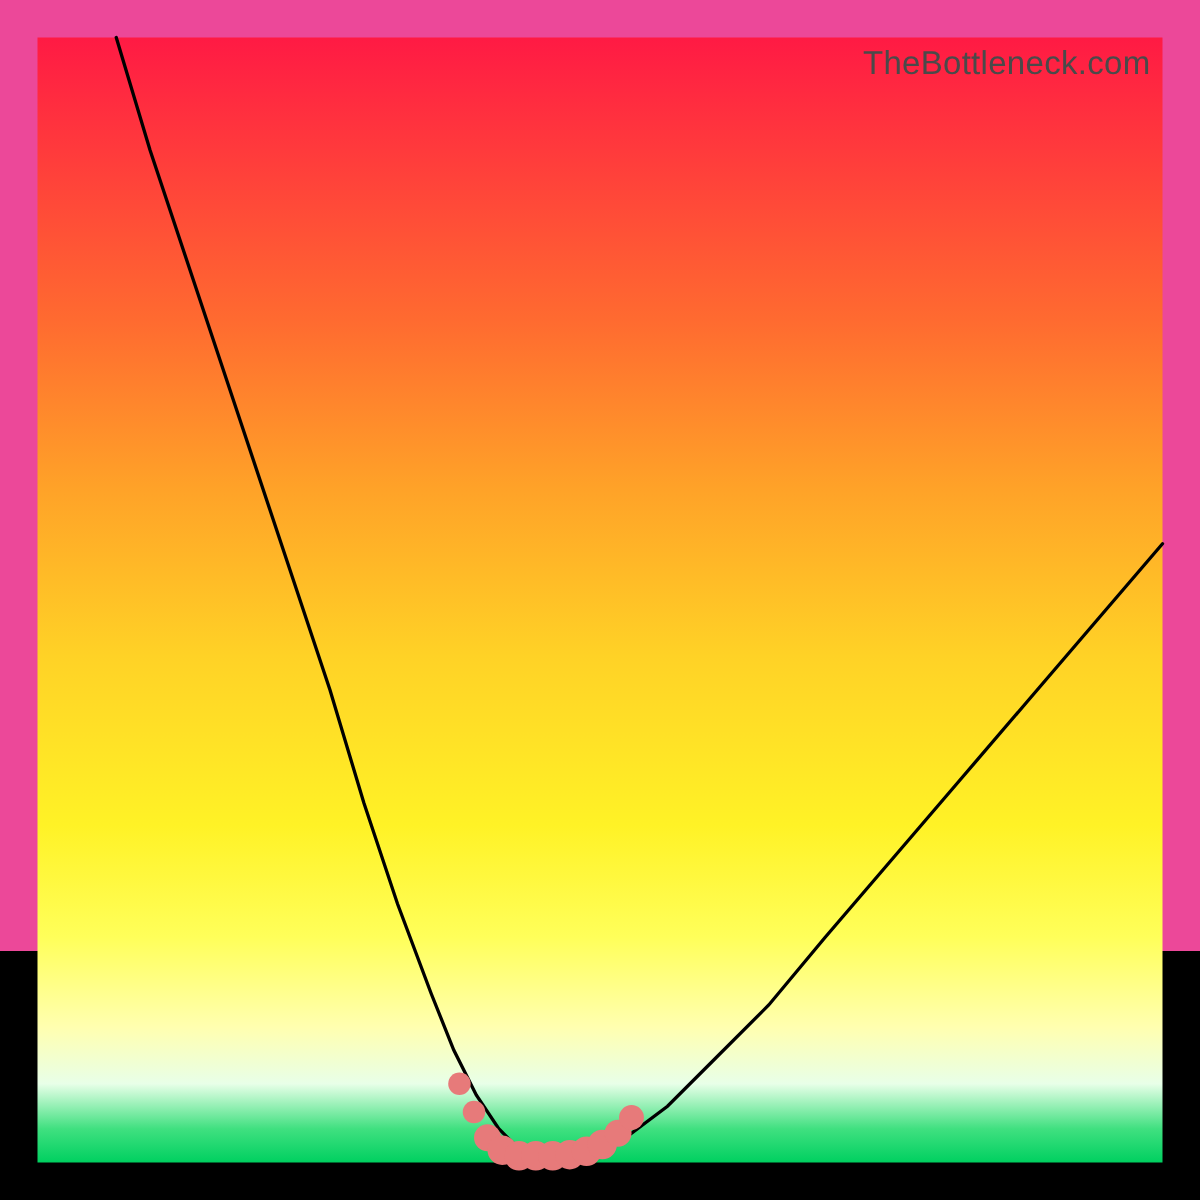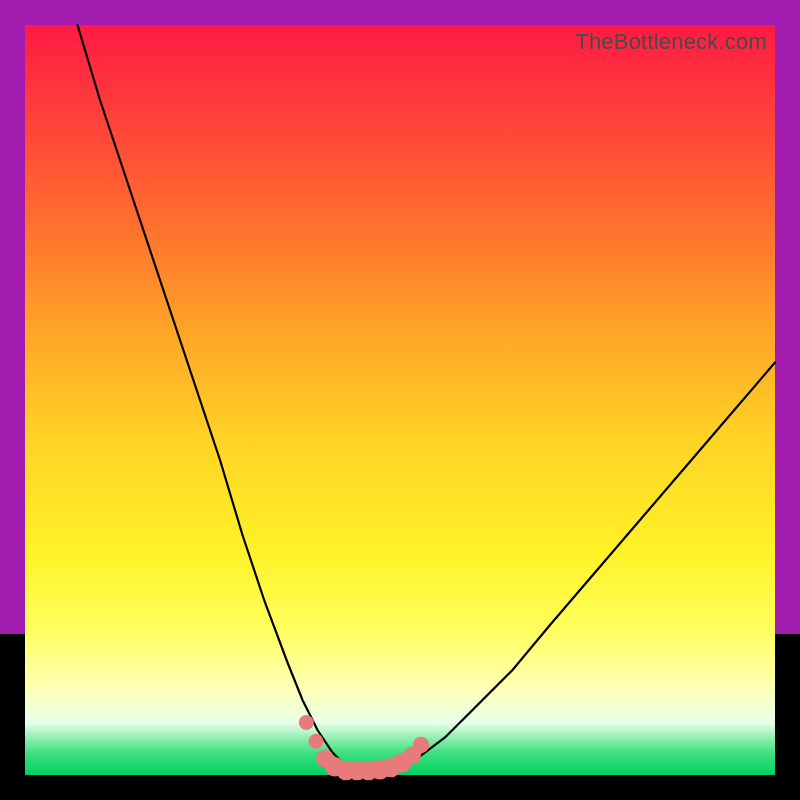--- a/index.html
+++ b/index.html
@@ -10,21 +10,21 @@
     background: #000;
     font-family: Arial, Helvetica, sans-serif;
     overflow: hidden;
   }
   .frame {
     position: absolute;
     left: 0;
     top: 0;
     width: 800px;
     height: 634px;
-    background: #a21caf;
+    background: #ec4899;
   }
   .plot-area {
     position: absolute;
     left: 25px;
     top: 25px;
     width: 750px;
     height: 750px;
     background: linear-gradient(
       to bottom,
       #ff1a44 0%,

